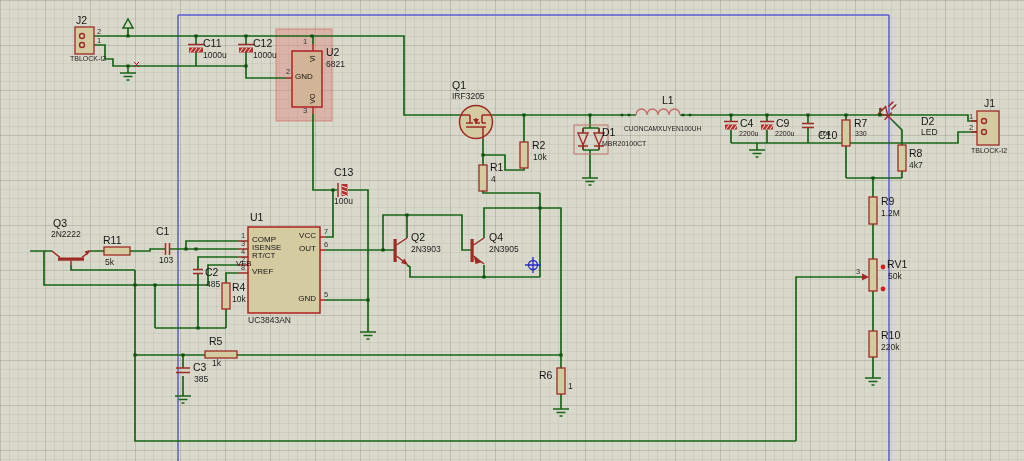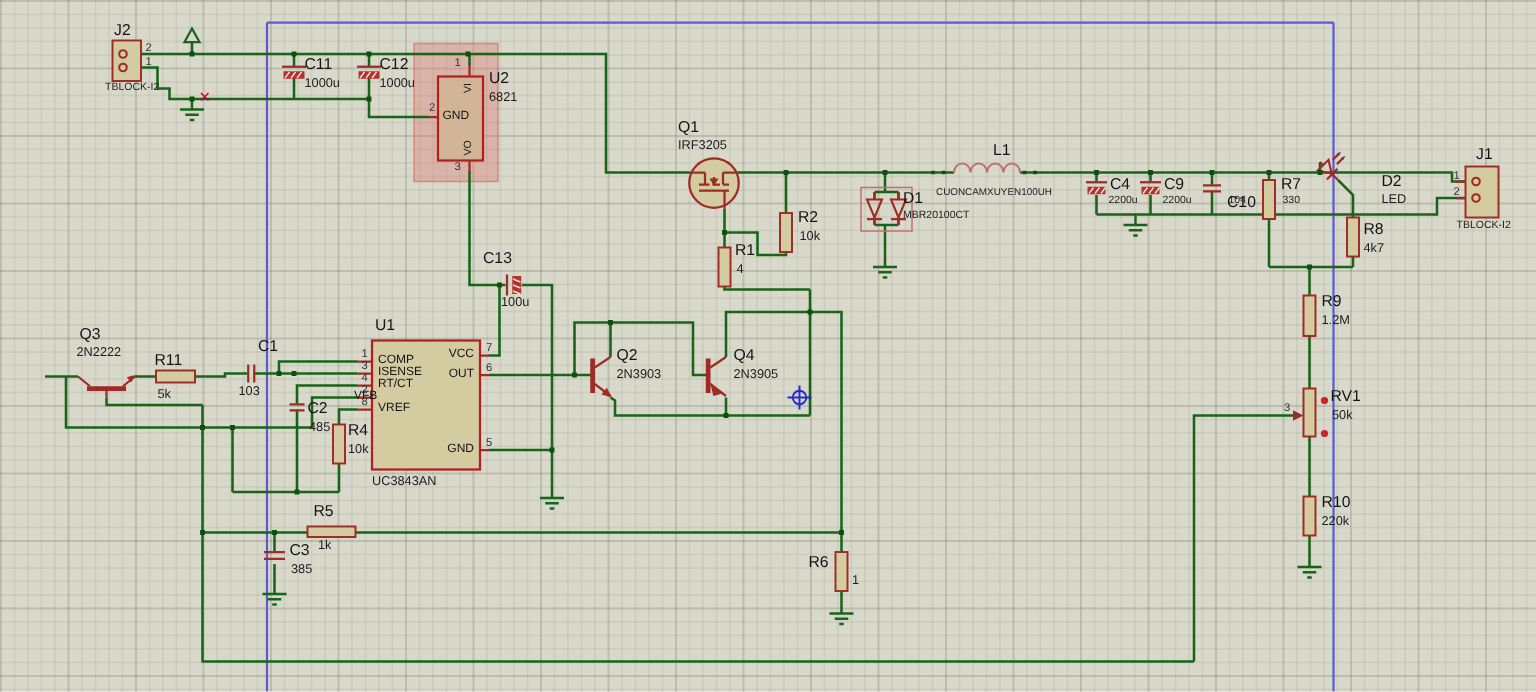--- a/index.html
+++ b/index.html
@@ -268,21 +268,21 @@
 
 <div class="t ref" style="left:326px;top:47px">U2</div>
 <div class="t val" style="left:326px;top:60px">6821</div>
 <div class="t pl" style="left:295px;top:73px">GND</div>
 <div class="t pl7 rot" style="left:307px;top:55px">VI</div>
 <div class="t pl7 rot" style="left:307px;top:95px">VO</div>
 <div class="t pin" style="left:303px;top:38px">1</div>
 <div class="t pin" style="left:286px;top:68px">2</div>
 <div class="t pin" style="left:303px;top:107px">3</div>
 
-<div class="t ref" style="left:322px;top:167px">C13</div>
+<div class="t ref" style="left:334px;top:167px">C13</div>
 <div class="t val" style="left:334px;top:197px">100u</div>
 
 <div class="t ref" style="left:452px;top:80px">Q1</div>
 <div class="t val" style="left:452px;top:92px">IRF3205</div>
 
 <div class="t ref" style="left:490px;top:162px">R1</div>
 <div class="t val" style="left:491px;top:175px">4</div>
 <div class="t ref" style="left:532px;top:140px">R2</div>
 <div class="t val" style="left:533px;top:153px">10k</div>
 
@@ -339,21 +339,21 @@
 
 <div class="t ref" style="left:411px;top:232px">Q2</div>
 <div class="t val" style="left:411px;top:245px">2N3903</div>
 <div class="t ref" style="left:489px;top:232px">Q4</div>
 <div class="t val" style="left:489px;top:245px">2N3905</div>
 <div class="t ref" style="left:53px;top:218px">Q3</div>
 <div class="t val" style="left:51px;top:230px">2N2222</div>
 
 <div class="t ref" style="left:103px;top:235px">R11</div>
 <div class="t val" style="left:105px;top:258px">5k</div>
-<div class="t ref" style="left:172px;top:226px">C1</div>
+<div class="t ref" style="left:156px;top:226px">C1</div>
 <div class="t val" style="left:159px;top:256px">103</div>
 <div class="t ref" style="left:205px;top:267px">C2</div>
 <div class="t val" style="left:206px;top:280px">485</div>
 <div class="t ref" style="left:232px;top:282px">R4</div>
 <div class="t val" style="left:232px;top:295px">10k</div>
 <div class="t ref" style="left:209px;top:336px">R5</div>
 <div class="t val" style="left:212px;top:359px">1k</div>
 <div class="t ref" style="left:193px;top:362px">C3</div>
 <div class="t val" style="left:194px;top:375px">385</div>
 <div class="t ref" style="left:539px;top:370px">R6</div>

